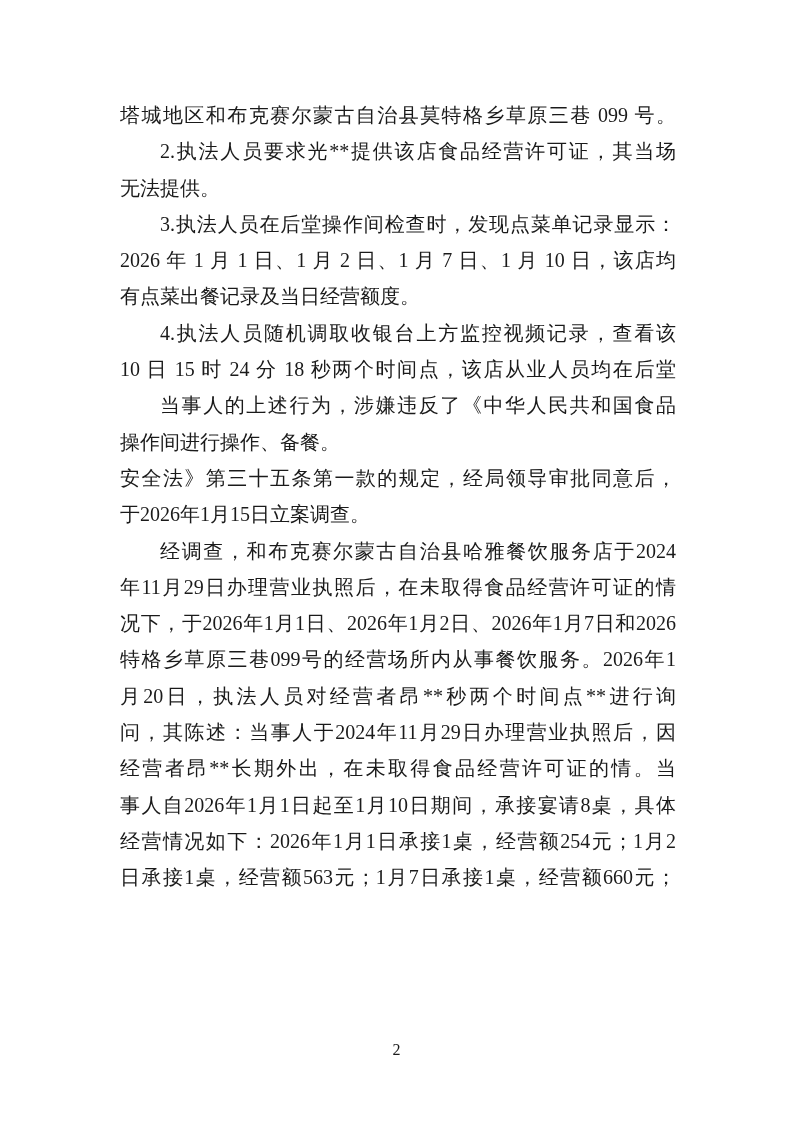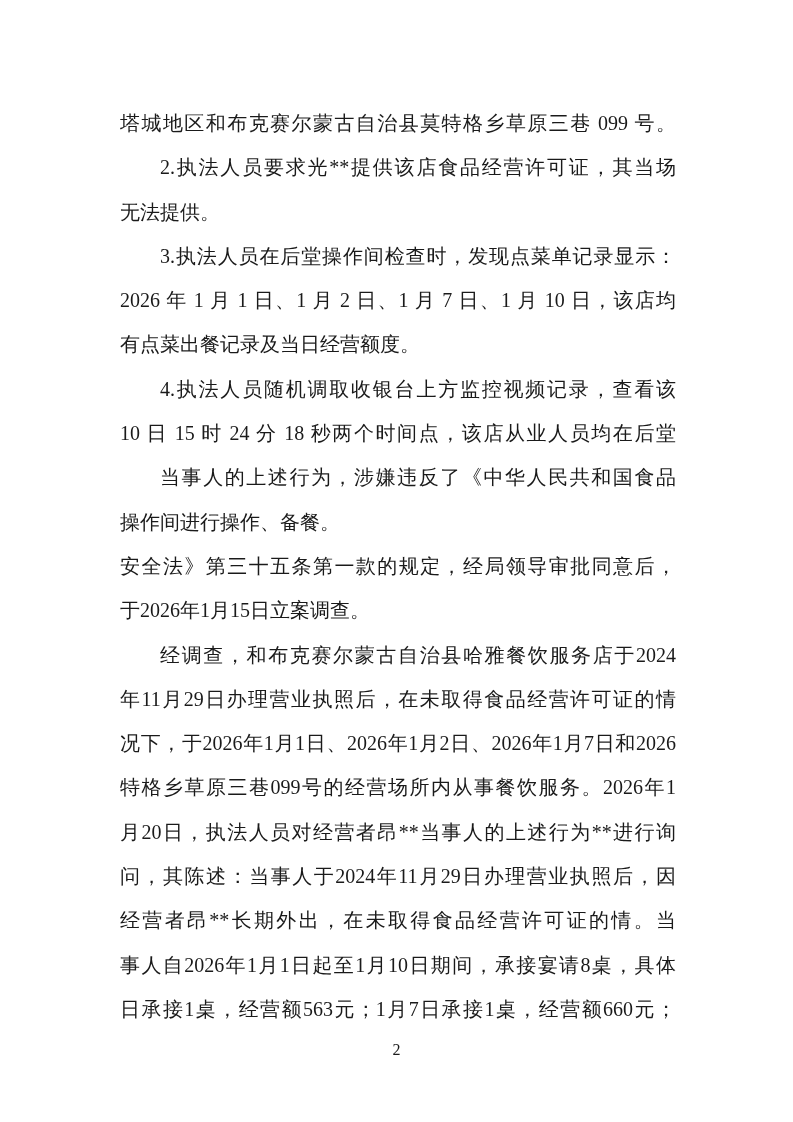--- a/index.html
+++ b/index.html
@@ -23,21 +23,20 @@
     width: 556px;
     font-size: 20px;
   }
   .line {
     height: 36.3px;
     line-height: 36.3px;
     overflow: hidden;
     white-space: normal;
     word-break: keep-all;
     text-align: left;
-    margin-top: 8px;
   }
   .line.j {
     text-align: justify;
     text-align-last: justify;
     text-justify: inter-character;
   }
   .line.ind {
     text-indent: 40px;
   }
   .footer {
@@ -65,20 +64,21 @@
       <div class="line j ind">4.执法人员随机调取收银台上方监控视频记录，查看该</div>
       <div class="line j">10 日 15 时 24 分 18 秒两个时间点，该店从业人员均在后堂</div>
       <div class="line j ind">当事人的上述行为，涉嫌违反了《中华人民共和国食品</div>
       <div class="line">操作间进行操作、备餐。</div>
       <div class="line j">安全法》第三十五条第一款的规定，经局领导审批同意后，</div>
       <div class="line">于2026年1月15日立案调查。</div>
       <div class="line j ind">经调查，和布克赛尔蒙古自治县哈雅餐饮服务店于2024</div>
       <div class="line j">年11月29日办理营业执照后，在未取得食品经营许可证的情</div>
       <div class="line j">况下，于2026年1月1日、2026年1月2日、2026年1月7日和2026</div>
       <div class="line j">特格乡草原三巷099号的经营场所内从事餐饮服务。2026年1</div>
-      <div class="line j">月20日，执法人员对经营者昂**当事人的上述行为**进行询</div>
+      <div class="line j">月20日，执法人员对经营者昂**秒两个时间点**进行询</div>
       <div class="line j">问，其陈述：当事人于2024年11月29日办理营业执照后，因</div>
       <div class="line j">经营者昂**长期外出，在未取得食品经营许可证的情。当</div>
       <div class="line j">事人自2026年1月1日起至1月10日期间，承接宴请8桌，具体</div>
+      <div class="line j">经营情况如下：2026年1月1日承接1桌，经营额254元；1月2</div>
       <div class="line j">日承接1桌，经营额563元；1月7日承接1桌，经营额660元；</div>
     </div>
   <div class="footer">2</div>
 </div>
 
 </body></html>

